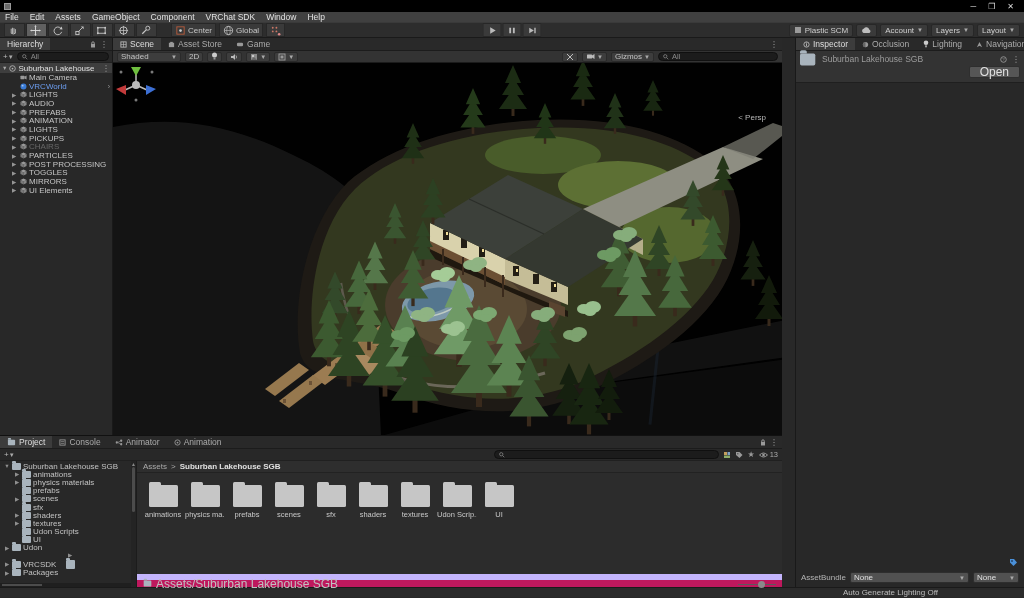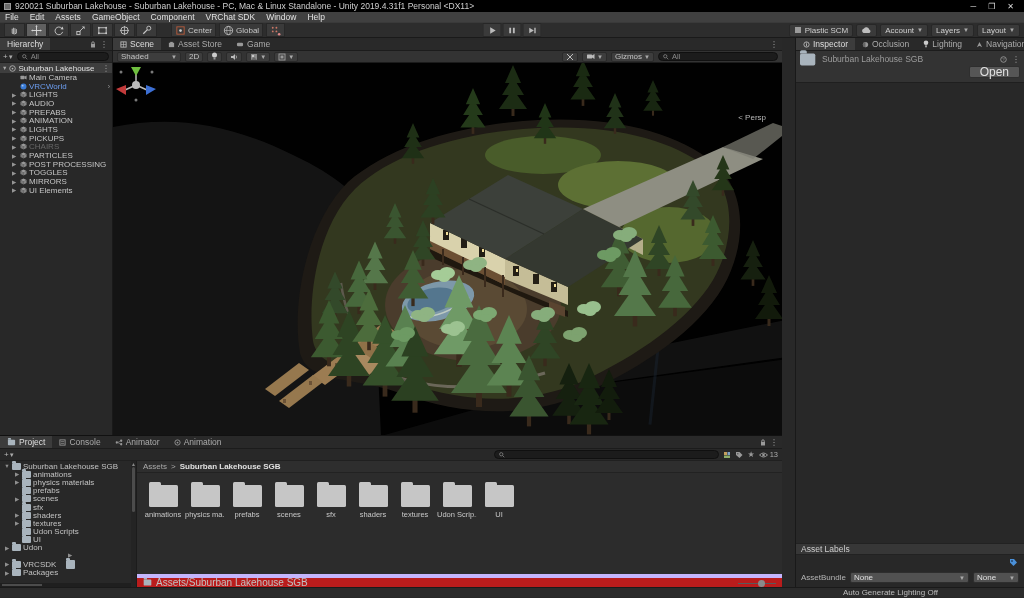--- a/index.html
+++ b/index.html
@@ -10,21 +10,21 @@
   
   #titlebar { height:12px; background:#000; display:flex; align-items:center; gap:4px;
     padding:0 4px; font-size:8.5px; color:#cfcfcf; }
   #title-app-icon { width:7px; height:7px; background:#6a6a6a; border:1px solid #9a9a9a; }
   #win-controls { margin-left:auto; display:flex; gap:12px; font-size:8px; color:#ddd; padding-right:6px; }
   #menubar { height:10px; background:#404040; display:flex; align-items:center; gap:11px;
     padding:0 5px; font-size:8.5px; color:#e2e2e2; }
   #toolbar { position:relative; height:16px; background:#2d2d2d; border-top:1px solid #3a3a3a;
     border-bottom:1px solid #1a1a1a; display:flex; align-items:center; padding:0 4px; gap:3px; }
   .toolbtn { height:14px; background:#3a3a3a; border:1px solid #272727; display:flex;
-    align-items:center; justify-content:center; gap:2px; color:#c6c6c6; font-size:8px; padding:0 3px; }
+    align-items:center; gap:2px; color:#c6c6c6; font-size:8px; padding:0 3px; }
   .toolbtn.sel { background:#606060; }
   .tool-ico { width:11px; height:11px; }
   #play-group { position:absolute; left:50%; transform:translateX(-50%); display:flex; gap:1px; }
   #play-group .toolbtn { width:19px; }
   #tb-right { margin-left:auto; display:flex; gap:3px; }
   .ddbtn { height:13px; background:#3a3a3a; border:1px solid #272727; border-radius:2px;
     display:flex; align-items:center; gap:3px; font-size:8px; color:#cfcfcf; padding:0 4px; }
   .caret { font-size:6px; color:#aaa; }
 
   
@@ -108,40 +108,39 @@
   #breadcrumb { height:12px; background:#2e2e2e; border-bottom:1px solid #222;
     display:flex; align-items:center; gap:4px; font-size:8px; color:#aaa; padding:0 6px; }
   #breadcrumb .cur { color:#e0e0e0; font-weight:bold; }
   #grid { flex:1; background:#2c2c2c; display:flex; align-items:flex-start; gap:2px; padding:8px 2px 0 6px; overflow:hidden; }
   .fold-cell { width:40px; display:flex; flex-direction:column; align-items:center; gap:3px; }
   .bigfolder { width:29px; height:22px; background:#c6c6c6; border-radius:1.5px; position:relative; margin-top:4px; }
   .bigfolder::before { content:""; position:absolute; top:-3px; left:0; width:12px; height:5px;
     background:#c6c6c6; border-radius:1.5px 1.5px 0 0; }
   .fold-label { font-size:7.5px; color:#c8c8c8; max-width:40px; overflow:hidden;
     white-space:nowrap; text-align:center; }
-  #pathbar { height:13px; background:#b91c1c; border-top:4px solid #c4b5fd; display:flex;
-    align-items:center; gap:4px; font-size:10px; color:#c0c0c0; padding:0 6px; }
+  #pathbar { height:13px; background:#be185d; border-top:6px solid #c4b5fd; display:flex;
+    align-items:center; gap:4px; font-size:12px; color:#c0c0c0; padding:0 6px; }
   #zoom-slider { margin-left:auto; width:38px; height:8px; position:relative; }
   #zoom-slider .track { position:absolute; top:4px; left:0; width:38px; height:1.5px; background:#5a5a5a; }
   #zoom-slider .thumb { position:absolute; top:1px; left:20px; width:7px; height:7px; border-radius:50%; background:#8a8a8a; }
 
   .smfolder { width:9px; height:7px; background:#a9b4bd; border-radius:1px; position:relative; flex:0 0 9px; }
   .smfolder::before { content:""; position:absolute; top:-2px; left:0; width:4px; height:2px;
     background:#a9b4bd; border-radius:1px 1px 0 0; }
 
   #statusbar { height:10px; background:#2b2b2b; border-top:1px solid #1a1a1a;
     display:flex; align-items:center; justify-content:flex-end; padding-right:86px;
     font-size:8px; color:#bdbdbd; }
 </style>
 </head>
 <body>
 
 <div id="titlebar">
   <span id="title-app-icon"></span>
-  <span>920021 Suburban Lakehouse - Suburban Lakehouse - PC, Mac &amp; Linux Standalone - Unity 2019.4.31f1 Personal &lt;DX11&gt;</span>
   <span id="win-controls">
     <span>─</span>
     <span>❒</span>
     <span>✕</span>
   </span>
 </div>
 <div id="menubar">
     <span>File</span>
     <span>Edit</span>
     <span>Assets</span>
@@ -959,23 +958,20 @@
             <circle cx="4" cy="4" r="3.2" fill="none" stroke="#9a9a9a"></circle>
             <text x="4" y="6" font-size="5" fill="#9a9a9a" text-anchor="middle" font-family="Liberation Sans, sans-serif">?</text>
           </svg>
       <span class="kebab">⋮</span>
     </div>
     <div id="insp-open-row">
       <span class="unity-btn">Open</span>
     </div>
   </div>
   <div id="insp-spacer"></div>
-  <div id="asset-labels-bar">
-    <span>Asset Labels</span>
-  </div>
   <div id="label-icon-row">
     <svg width="9" height="9" viewBox="0 0 9 9">
           <path d="M1 1 h4 L8 4.5 4.5 8 1 4.5 Z" fill="#4a90d9"></path>
           <circle cx="3" cy="3" r="1" fill="#24476e"></circle>
         </svg>
   </div>
   <div id="assetbundle-row">
     <span>AssetBundle</span>
     <span class="dd" id="ab-dd1">
       <span>None</span>

